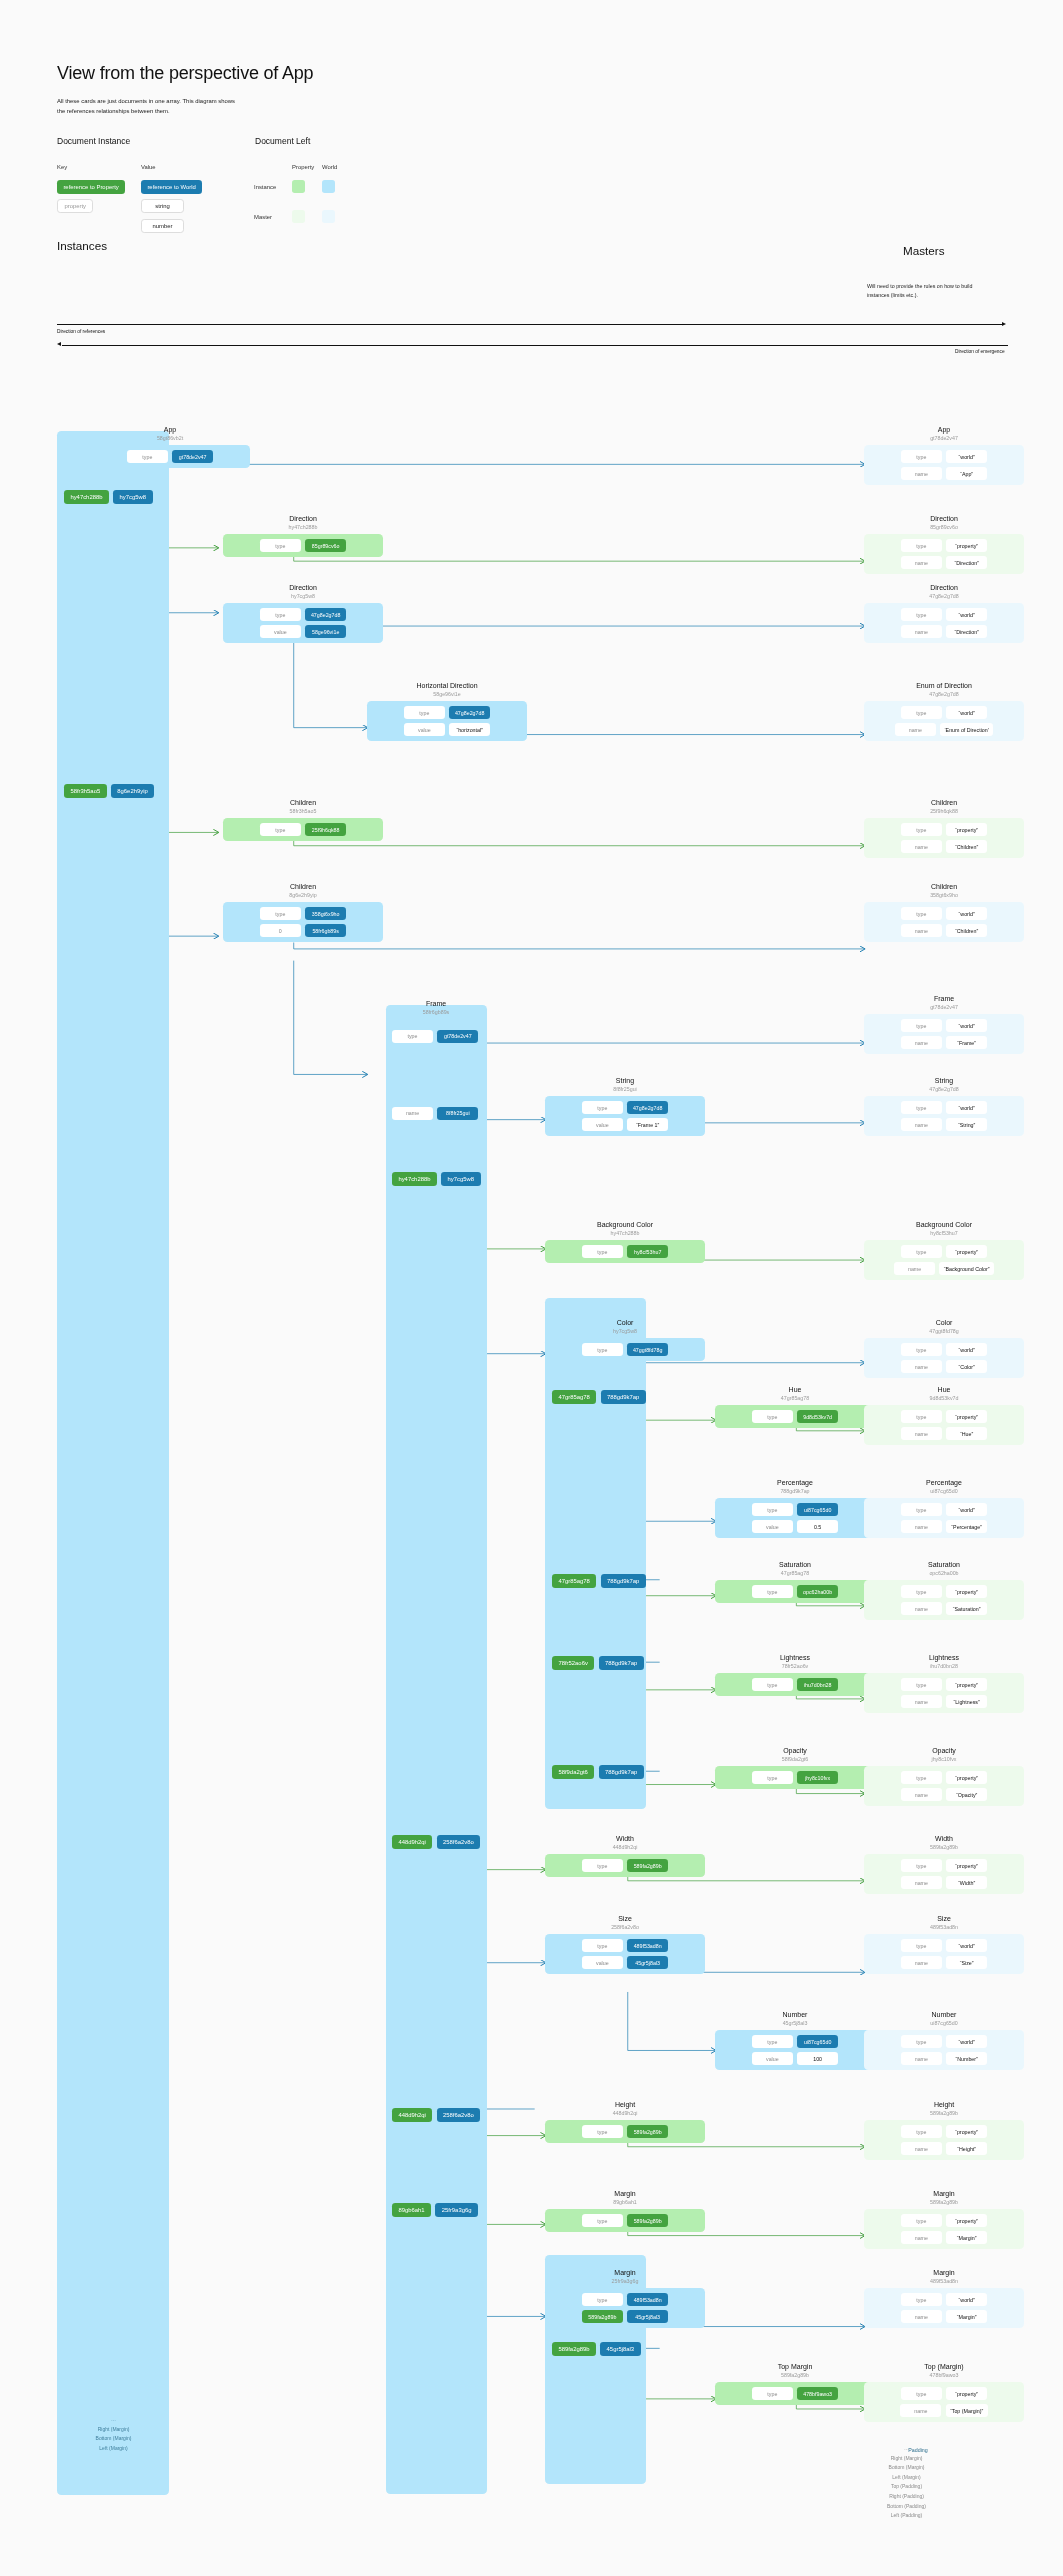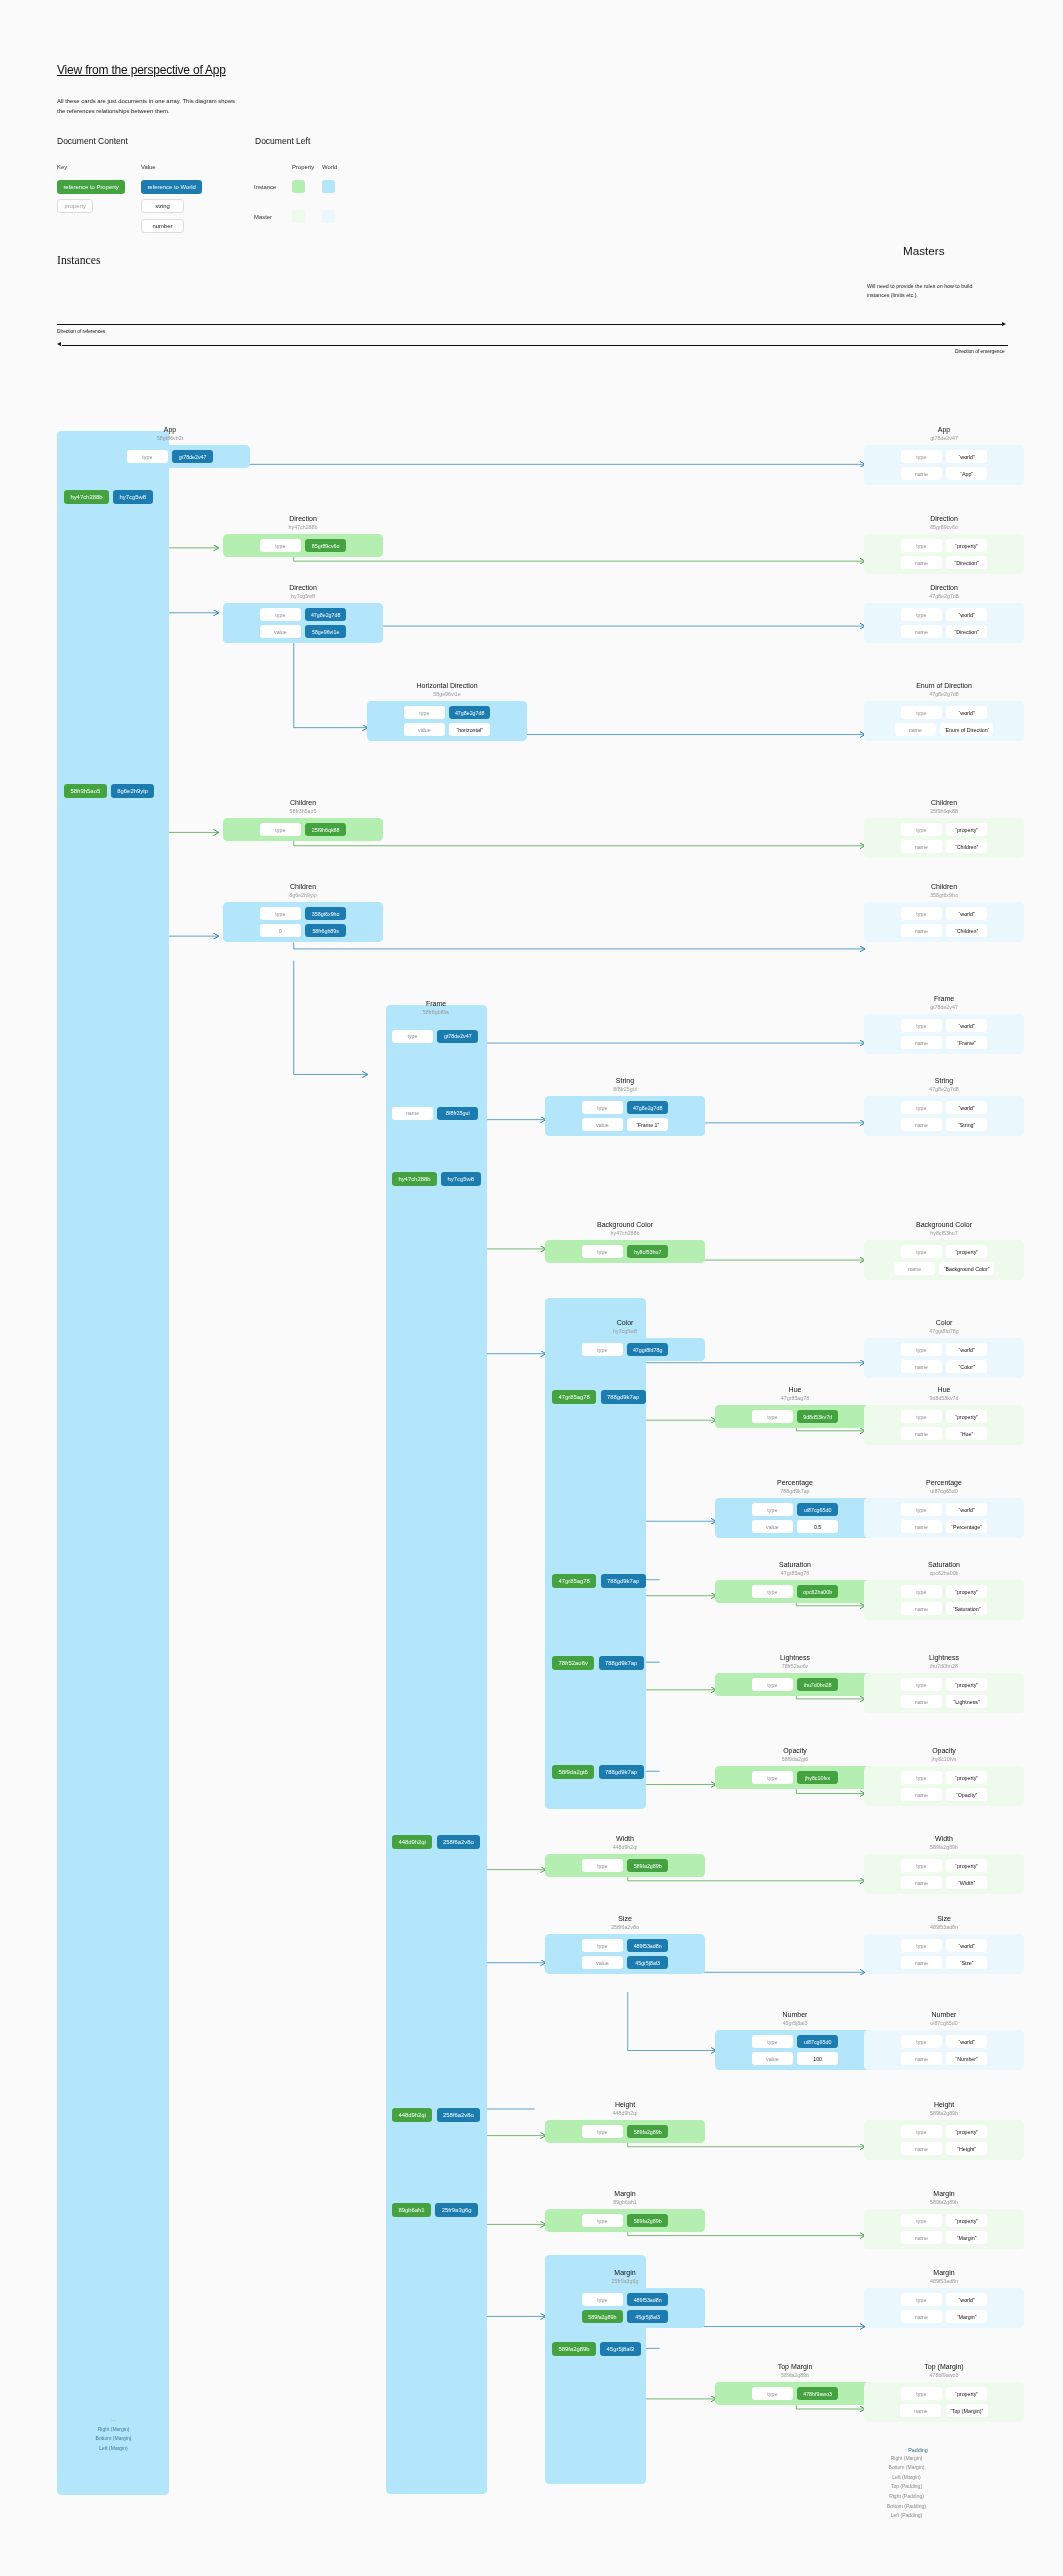--- a/index.html
+++ b/index.html
@@ -8,21 +8,21 @@
     width:1064px; height:2576px;
     background:#fafafa;
     font-family:"Liberation Sans", sans-serif;
     color:#111;
     position:relative;
     overflow:hidden;
   }
   .page { position:relative; width:1064px; height:2576px; }
 
   
-  .title { position:absolute; left:57px; top:63px; font-size:12px; font-weight:400; letter-spacing:-0.2px;text-decoration:underline; }
+  .title { position:absolute; left:57px; top:63px; font-size:18px; font-weight:400; letter-spacing:-0.2px; }
   .subtitle { position:absolute; left:57px; top:97px; font-size:5.9px; line-height:9.6px; color:#222; }
 
   .legend-head { position:absolute; font-size:8.5px; font-weight:400; color:#111; }
   .legend-sub { position:absolute; font-size:5.9px; color:#333; }
 
   .chip { display:inline-flex; align-items:center; justify-content:center;
           height:14px; border-radius:3.2px; font-size:5.9px; padding:0 6.4px; white-space:nowrap; }
   .chip-green { background:#44a340; color:#fff; }
   .chip-blue  { background:#1c7cb0; color:#fff; }
   .chip-ghost { background:#fff; border:0.5px solid #ddd; color:#999; }
@@ -161,21 +161,21 @@
       <path d="M1497,4517 L1497,4529 L1625,4529" stroke="#3d9b38" marker-end="url(#ag)"></path>
     </g>
   </svg>
 
   <div class="title">View from the perspective of App</div>
   <div class="subtitle">
     <span>All these cards are just documents in one array. This diagram shows</span><br>
     <span>the references relationships between them.</span>
   </div>
 
-  <div class="legend-head" style="left:57px; top:136px;">Document Content</div>
+  <div class="legend-head" style="left:57px; top:136px;">Document Instance</div>
   <div class="legend-head" style="left:255px; top:136px;">Document Left</div>
 
   <div class="legend-sub" style="left:57px; top:164px;">Key</div>
   <div class="legend-sub" style="left:141px; top:164px;">Value</div>
   <div class="legend-sub" style="left:292px; top:164px;">Property</div>
   <div class="legend-sub" style="left:322px; top:164px;">World</div>
 
   <div style="position:absolute;left:57px;top:180px;">
     <span class="chip chip-green">reference to Property</span>
   </div>
@@ -193,21 +193,21 @@
     <span class="chip chip-ghost" style="color:#222;min-width:43px;">number</span>
   </div>
 
   <div class="legend-sub" style="left:254px; top:184px;">Instance</div>
   <div class="legend-sub" style="left:254px; top:214px;">Master</div>
   <div class="swatch" style="left:292px; top:180px; background:#b4eeb0;"></div>
   <div class="swatch" style="left:322px; top:180px; background:#b3e5fb;"></div>
   <div class="swatch" style="left:292px; top:210px; background:#edfaec;"></div>
   <div class="swatch" style="left:322px; top:210px; background:#eaf7fd;"></div>
 
-  <div class="sec-h" style="left:57px; top:254px;font-family:Liberation Serif, serif;">Instances</div>
+  <div class="sec-h" style="left:57px; top:239px;">Instances</div>
   <div class="sec-h" style="left:867px; top:244px;margin-left:36px;">Masters</div>
   <div class="sec-note" style="left:867px; top:282px;">Will need to provide the rules on how to build instances (limits etc.).</div>
 
   <div class="axis-line" style="left:57px; top:324px; width:946px;"></div>
   <div class="arrow-head-r" style="left:1002px; top:322px;"></div>
   <div class="axis-label" style="left:57px; top:329px;">Direction of references</div>
 
   <div class="axis-line" style="left:62px; top:345px; width:946px;"></div>
   <div class="arrow-head-l" style="left:57px; top:342px;"></div>
   <div class="axis-label" style="left:955px; top:349px;">Direction of emergence</div>

